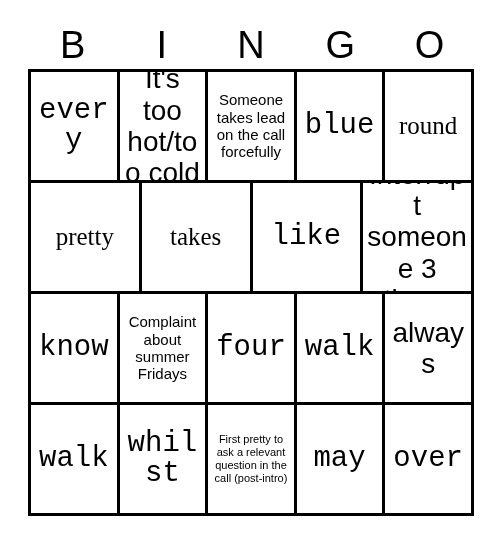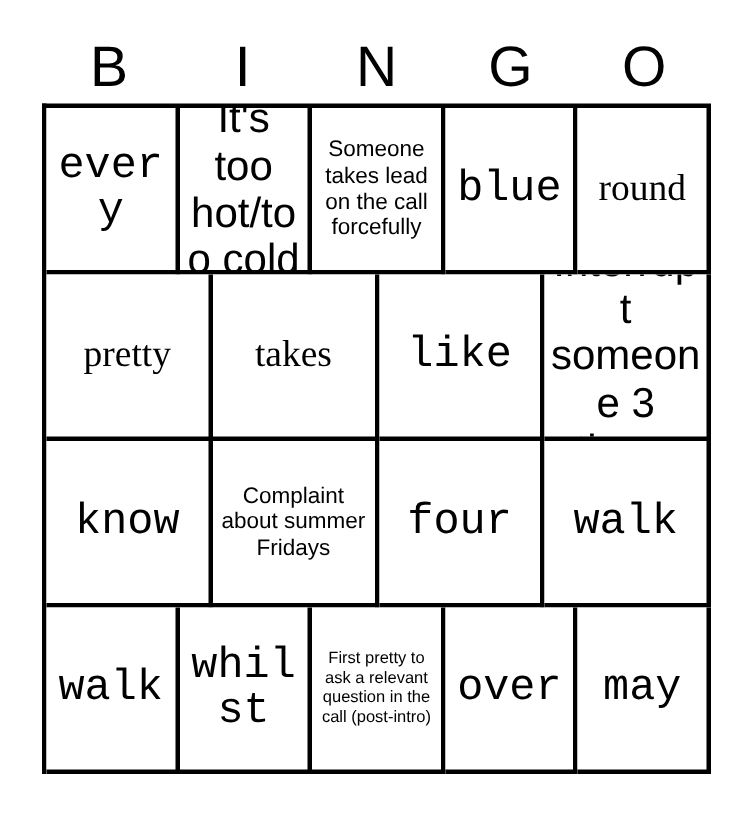--- a/index.html
+++ b/index.html
@@ -141,34 +141,37 @@
       </div>
       <div class="cell size-sm">
         <span class="cell-text">Complaint about summer Fridays</span>
       </div>
       <div class="cell size-xl">
         <span class="cell-text">four</span>
       </div>
       <div class="cell size-xl">
         <span class="cell-text">walk</span>
       </div>
+      <div class="cell size-md">
+        <span class="cell-text">always</span>
+      </div>
     </div>
 
     <div class="grid-row">
       <div class="cell size-xl">
         <span class="cell-text">walk</span>
       </div>
       <div class="cell size-xl">
         <span class="cell-text">whilst</span>
       </div>
       <div class="cell size-xs">
         <span class="cell-text">First pretty to ask a relevant question in the call (post-intro)</span>
       </div>
       <div class="cell size-xl">
-        <span class="cell-text">over</span>
+        <span class="cell-text">may</span>
       </div>
       <div class="cell size-xl">
-        <span class="cell-text">may</span>
+        <span class="cell-text">over</span>
       </div>
     </div>
 
   </div>
 </div>
 
 </body></html>

